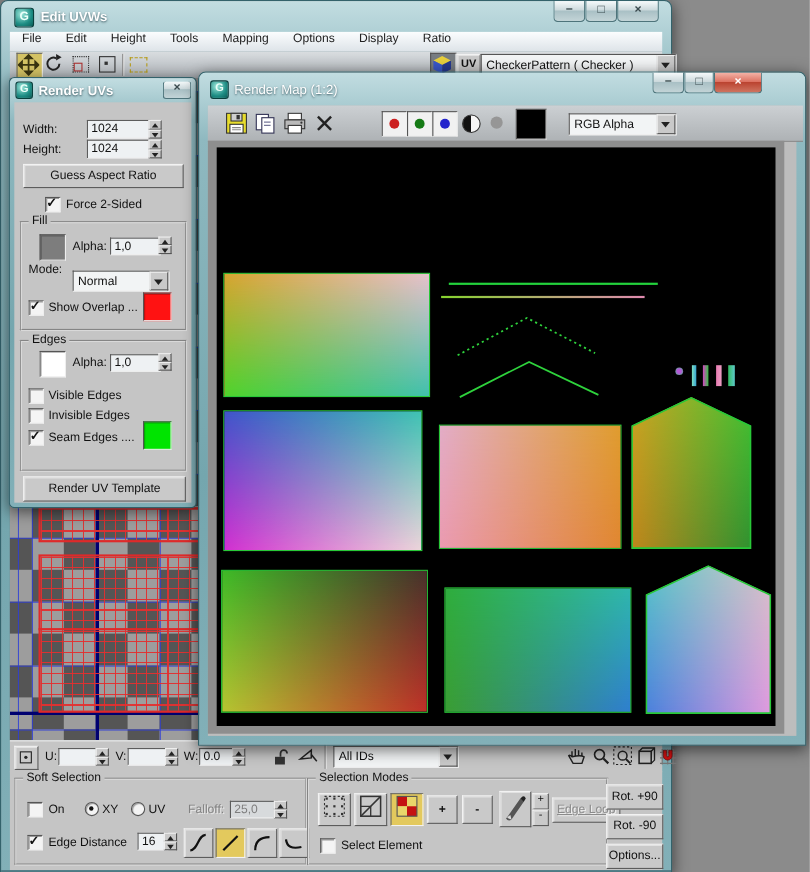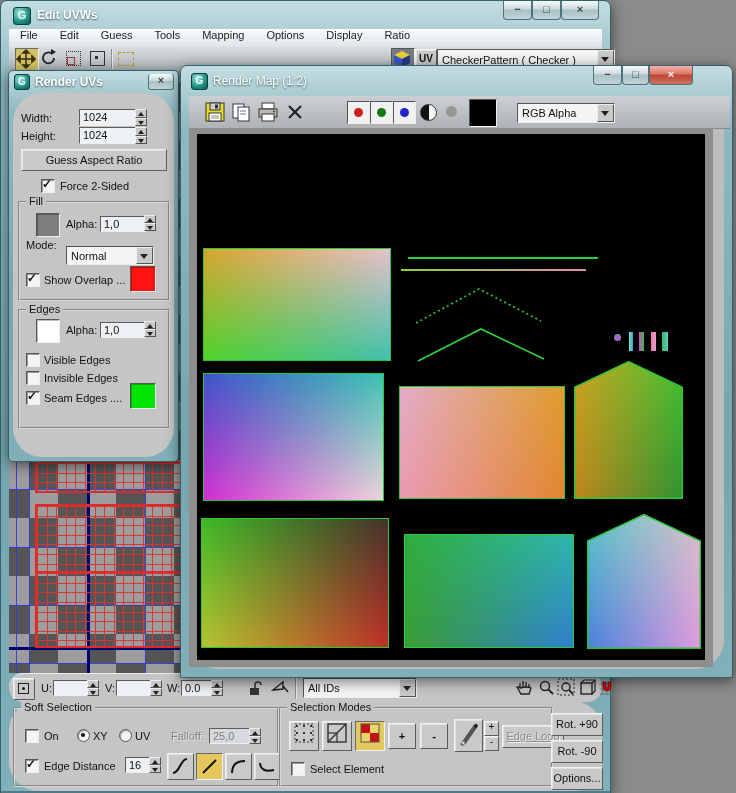--- a/index.html
+++ b/index.html
@@ -17,21 +17,21 @@
   .app-icon{position:absolute;width:16px;height:16px;border-radius:3px;
        background:radial-gradient(circle at 35% 30%,#9fe8dc,#1d8d84 60%,#0b5c57);
        border:1px solid #093f3c;color:#eafff9;font-weight:bold;font-size:11px;
        text-align:center;line-height:15px;}
   .capbtn{position:absolute;top:0;height:18px;border:1px solid #4e747b;border-top:none;
        border-radius:0 0 4px 4px;
        background:linear-gradient(#f6fafb,#ccd9dc 45%,#a9c0c5 50%,#c3d4d7);
        color:#3a4a4e;text-align:center;line-height:16px;font-size:11px;font-weight:bold;}
   .capbtn.red{background:linear-gradient(#f4b4a8,#dd7363 45%,#bb4431 50%,#cf7561);color:#fff;}
   
-  .panel{background:#c5c5c5;border-radius:29px;}
+  .panel{background:#c5c5c5;}
   .btn{position:absolute;background:#c9c9c9;border:1px solid;border-color:#f2f2f2 #5c5c5c #5c5c5c #f2f2f2;
        box-shadow:inset 1px 1px 0 #e2e2e2;text-align:center;color:#111;}
   .btn.disabled{color:#8b8b8b;text-shadow:1px 1px 0 #eee;}
   .btn.active{background:#e3c95d;border-color:#6b6b6b #f2f2f2 #f2f2f2 #6b6b6b;box-shadow:none;}
   .field{position:absolute;background:#eef1f3;border:1px solid;border-color:#5c5c5c #eee #eee #5c5c5c;
        padding:1px 3px;font-size:11px;line-height:12px;color:#111;overflow:hidden;white-space:nowrap;}
   .field.dim{color:#7e7e7e;background:#d7dadc;}
   .spin{position:absolute;width:12px;display:flex;flex-direction:column;}
   .sb{flex:1;background:#c9c9c9;border:1px solid;border-color:#eee #555 #555 #eee;position:relative;}
   .sb::after{content:"";position:absolute;left:2px;top:2px;border:3px solid transparent;}
@@ -101,21 +101,21 @@
     <div class="app-icon" style="left:12px;top:6px;">G</div>
     <div class="title-text" style="left:36px;">Edit UVWs</div>
     <div class="capbtn" style="left:502px;width:27px;">−</div>
     <div class="capbtn" style="left:531px;width:27px;">□</div>
     <div class="capbtn" style="left:560px;width:36px;">×</div>
   </div>
 
   <div class="menubar" style="left:8px;top:28px;width:593px;height:18px;" id="menus">
       <span>File</span>
       <span>Edit</span>
-      <span>Guess</span>
+      <span>Height</span>
       <span>Tools</span>
       <span>Mapping</span>
       <span>Options</span>
       <span>Display</span>
       <span>Ratio</span>
     </div>
 
   <div class="toolbar" style="left:8px;top:46px;width:593px;height:24px;">
     <div class="tbtn pressed" style="left:6px;top:1px;">
       <svg width="20" height="20" viewBox="0 0 20 20">
@@ -388,20 +388,21 @@
         </div>
       <div class="cb" style="left:6px;top:42px;"></div>
       <span class="lbl" style="left:24px;top:43px;">Visible Edges</span>
       <div class="cb" style="left:6px;top:60px;"></div>
       <span class="lbl" style="left:24px;top:61px;">Invisible Edges</span>
       <div class="cb on" style="left:6px;top:80px;"></div>
       <span class="lbl" style="left:24px;top:81px;">Seam Edges ....</span>
       <div class="swatch" style="left: 110px; top: 72px; width: 24px; height: 24px; background: rgb(0, 228, 0);"></div>
     </div>
 
+    <div class="btn" style="left:8px;top:340px;width:146px;height:21px;line-height:21px;">Render UV Template</div>
   </div>
 </div>
 
 <div class="win" style="left:180px;top:65px;width:551px;height:611px;">
   <div class="titlebar" style="height:30px;">
     <div class="app-icon" style="left:10px;top:7px;width:15px;height:15px;line-height:14px;font-size:10px;">G</div>
     <div class="title-text" style="left:32px;top:8px;font-weight:normal;">Render Map (1:2)</div>
     <div class="capbtn" style="left:412px;width:27px;">−</div>
     <div class="capbtn" style="left:441px;width:25px;">□</div>
     <div class="capbtn red" style="left:468px;width:42px;">×</div>

